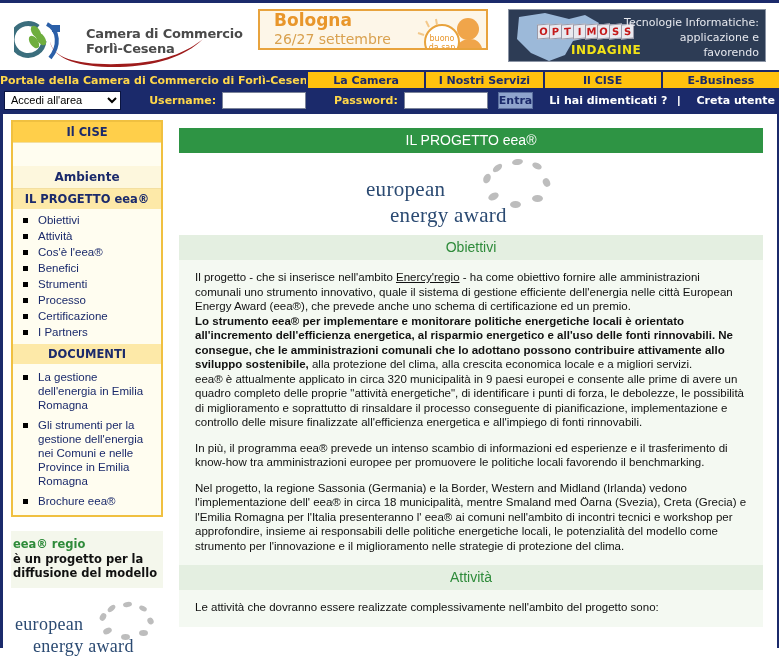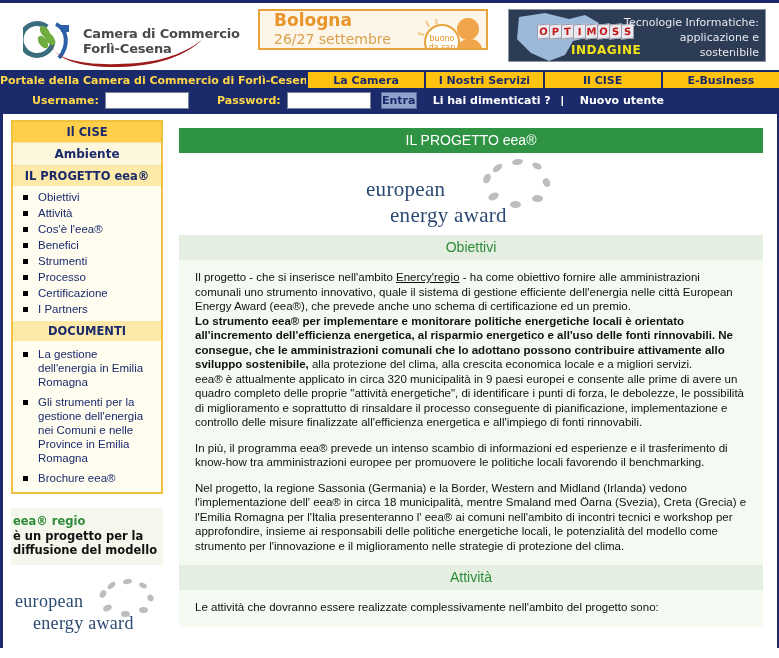--- a/index.html
+++ b/index.html
@@ -18,22 +18,22 @@
     height: 70px;
     background: #ffffff;
     border-top: 3px solid #1b2a6b;
     align-items: flex-start;
   }
   .banner-cell { height: 67px; position: relative; }
 
   
   #banner-camera {
     width: 258px;
-    padding: 8px 0 0 23px;
-    display: flex; align-items: center; gap: 4px;
+    padding: 8px 0 0 14px;
+    display: flex; align-items: center; gap: 16px;
     overflow: hidden;
   }
   #cc-logo { width: 56px; height: 50px; flex: 0 0 56px; position: relative; }
   #cc-text {
     font-family: "DejaVu Sans", sans-serif;
     font-weight: bold;
     font-size: 13px;
     line-height: 15px;
     color: #4a4a4a;
     letter-spacing: -0.2px;
@@ -214,20 +214,21 @@
     cursor: pointer;
   }
   #menu-ambiente {
     background: #fdf7dd;
     color: #1b2a6b;
     font-family: "DejaVu Sans", sans-serif;
     font-weight: bold; font-size: 12px;
     text-align: center; padding: 4px 0;
     border-bottom: 1px solid #f3dfa0;
     cursor: pointer;
+    margin-top: 23px;
   }
   .menu-section {
     background: #ffd966;
     color: #1b2a6b;
     font-family: "DejaVu Sans", sans-serif;
     font-weight: bold; font-size: 11.5px;
     text-align: center; padding: 3px 0;
   }
   #menu-section-progetto { background: #fde9a8; }
   #menu-section-documenti { background: #fde9a8; }
@@ -384,42 +385,43 @@
         <div class="die">I</div>
         <div class="die">M</div>
         <div class="die">O</div>
         <div class="die">S</div>
         <div class="die">S</div>
       </div>
     <div id="indagine-word">INDAGINE</div>
     <div id="indagine-lines">
       <div>Tecnologie Informatiche:</div>
       <div>applicazione e</div>
-      <div>sostenibile</div>
+      <div>favorendo</div>
     </div>
   </div>
 </div>
 
 <div id="navbar">
   <div id="nav-portal">Portale della Camera di Commercio di Forlì-Cesena</div>
   <div class="nav-tab">La Camera</div>
   <div class="nav-tab">I Nostri Servizi</div>
   <div class="nav-tab">Il CISE</div>
   <div class="nav-tab">E-Business</div>
 </div>
 
 <div id="loginbar">
+  <select id="area-select"><option>Accedi all'area</option></select>
   <span class="login-label">Username:</span>
   <input class="login-input" type="text" value="" style="">
   <span class="login-label">Password:</span>
   <input class="login-input" type="password" value="" style="">
   <div id="entra-button">Entra</div>
   <a class="login-link">Li hai dimenticati ?</a>
   <span id="login-sep">|</span>
-  <a class="login-link">Nuovo utente</a>
+  <a class="login-link">Creta utente</a>
 </div>
 
 <div id="page">
 
   <div id="sidebar">
     <div id="menu-box">
       <div id="menu-cise">Il CISE</div>
       <div id="menu-ambiente">Ambiente</div>
       <div class="menu-section" id="menu-section-progetto">IL PROGETTO eea®</div>
       <ul class="menu-list" id="progetto-list">

